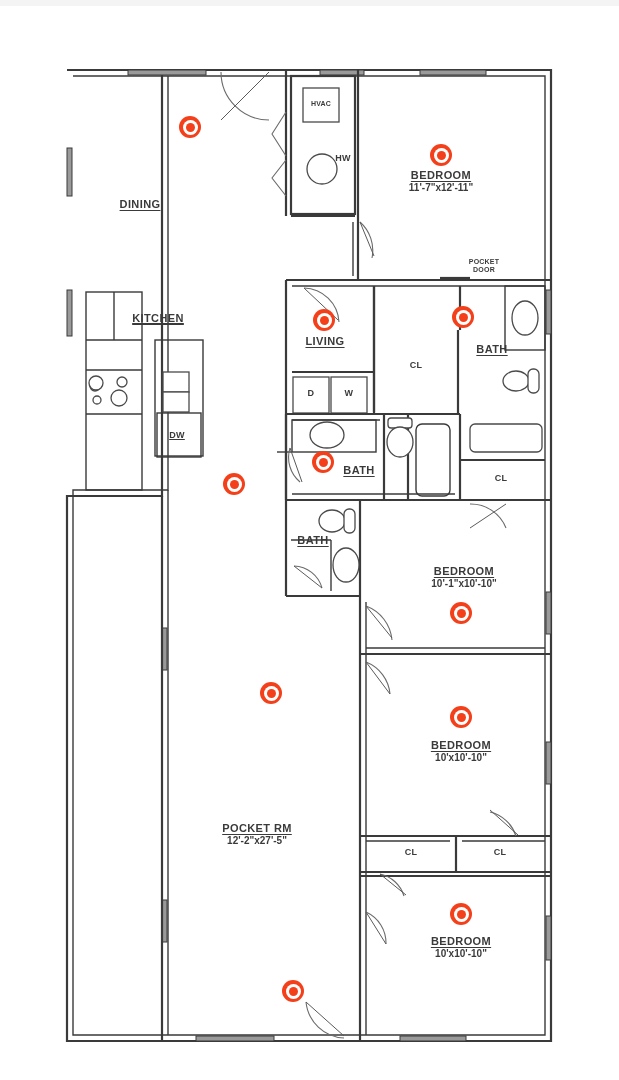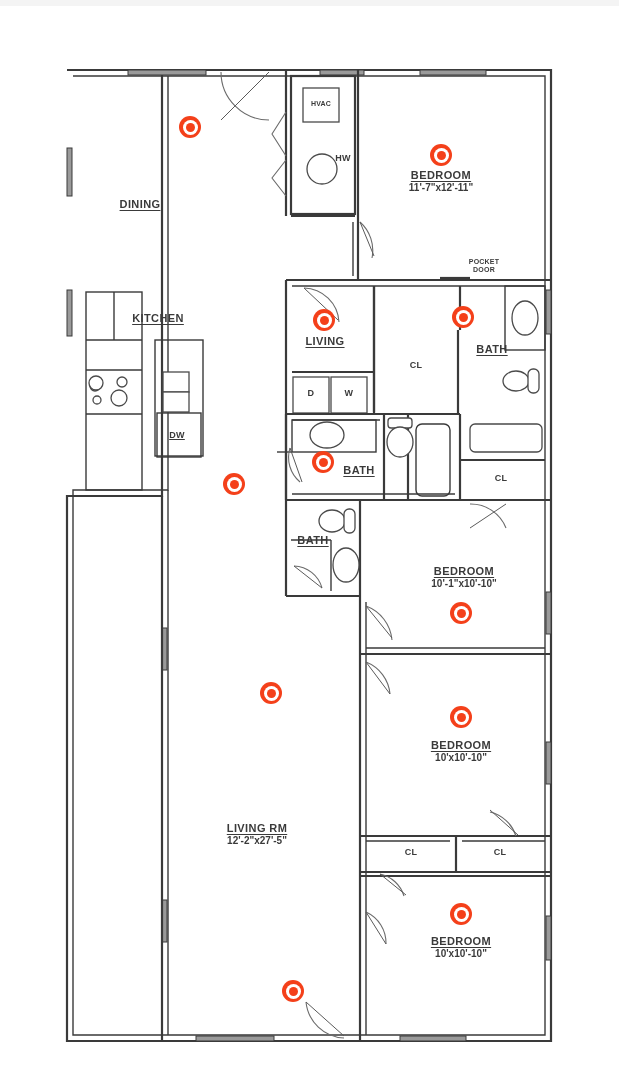--- a/index.html
+++ b/index.html
@@ -284,21 +284,21 @@
 
     <path class="dr" d="M306,1002 A40,40 0 0 0 344,1038"></path>
     <line class="dl" x1="306" y1="1002" x2="344" y2="1036"></line>
   </g>
 </svg>
 
 <div>
   <div class="label" style="left:140px; top:160px;margin-top:38px;">
     <div class="rmname">DINING</div>
   </div>
-  <div class="label" style="left:158px; top:312px;">
+  <div class="label" style="left:158px; top:312px;text-decoration:underline;">
     <div class="rmname">KITCHEN</div>
   </div>
   <div class="label" style="left:441px; top:169px;">
     <div class="rmname">BEDROOM</div>
     <div class="rmdim">11'-7"x12'-11"</div>
   </div>
   <div class="label" style="left:325px; top:335px;">
     <div class="rmname">LIVING</div>
   </div>
   <div class="label" style="left:492px; top:343px;">
@@ -316,21 +316,21 @@
   </div>
   <div class="label" style="left:461px; top:739px;">
     <div class="rmname">BEDROOM</div>
     <div class="rmdim">10'x10'-10"</div>
   </div>
   <div class="label" style="left:461px; top:935px;">
     <div class="rmname">BEDROOM</div>
     <div class="rmdim">10'x10'-10"</div>
   </div>
   <div class="label" style="left:257px; top:822px;">
-    <div class="rmname">LIVING RM</div>
+    <div class="rmname">POCKET RM</div>
     <div class="rmdim">12'-2"x27'-5"</div>
   </div>
 </div>
 
 <div>
   <div class="label small" style="left:416px; top:360px;">CL</div>
   <div class="label small" style="left:501px; top:473px;">CL</div>
   <div class="label small" style="left:411px; top:847px;">CL</div>
   <div class="label small" style="left:500px; top:847px;">CL</div>
 </div>

